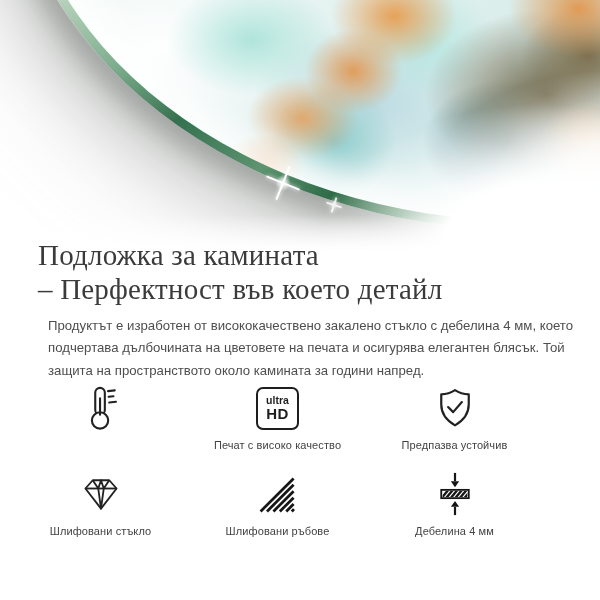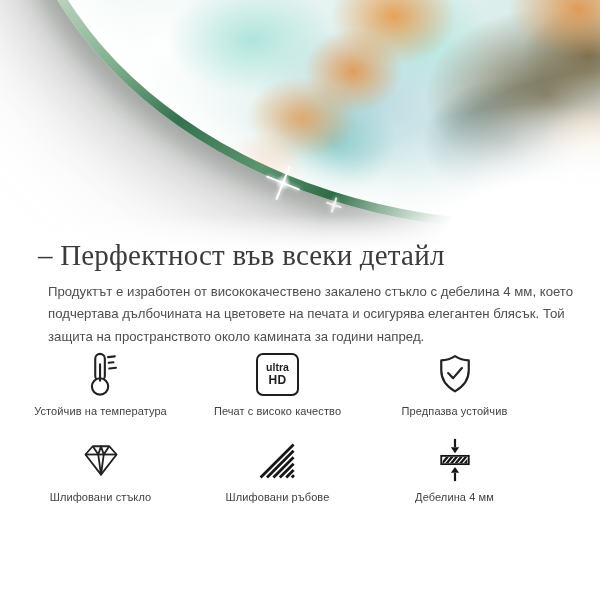--- a/index.html
+++ b/index.html
@@ -66,21 +66,21 @@
   .features{display:grid;grid-template-columns:177px 177px 177px;row-gap:21px;
             margin:4px 0 0 -26px;}
   .cell{display:flex;flex-direction:column;align-items:center;}
   .iconbox{height:44px;display:flex;align-items:center;justify-content:flex-end;}
   .cell .label{margin-top:9px;font-size:11px;color:#424242;letter-spacing:.1px;}
   svg{display:block;}
   .uhd{width:39px;height:39px;border:2.6px solid #1e1e1e;border-radius:7px;
        display:flex;flex-direction:column;align-items:center;justify-content:center;
        color:#1e1e1e;font-weight:bold;line-height:1;}
   .uhd .t1{font-size:10.5px;margin-bottom:1px;}
-  .uhd .t2{font-size:12px;letter-spacing:.3px;}
+  .uhd .t2{font-size:15px;letter-spacing:.3px;}
 </style>
 </head>
 <body>
 
 <div class="page">
 
   <section class="hero">
     <div class="glass-rim">
       <div class="glass-print"></div>
     </div>
@@ -93,21 +93,22 @@
     <div class="sparkle sparkle-small">
       <i></i>
         <i></i>
         <span class="glow"></span>
     </div>
   </section>
 
   <main class="content">
 
     <h1>
-      <span>– Перфектност във всеки детайл</span>
+      <span>Подложка за камината</span>
+      <span>– Перфектност във което детайл</span>
     </h1>
 
     <div class="desc">
       <div>Продуктът е изработен от висококачествено закалено стъкло с дебелина 4 мм, което</div>
       <div>подчертава дълбочината на цветовете на печата и осигурява елегантен блясък. Той</div>
       <div>защита на пространството около камината за години напред.</div>
     </div>
 
     <div class="features">
 
@@ -117,21 +118,20 @@
             <rect x="18" y="3" width="10" height="28" rx="5"></rect>
             <circle cx="23" cy="37" r="8.5" fill="#fff"></circle>
             <line x1="23" y1="14" x2="23" y2="31"></line>
             <g transform="rotate(-6 35 12)">
               <line x1="32" y1="6" x2="39" y2="6"></line>
               <line x1="32" y1="12" x2="37" y2="12"></line>
               <line x1="32" y1="18" x2="39" y2="18"></line>
             </g>
           </svg>
         </div>
-        <div class="label">Устойчив на температура</div>
       </div>
 
       <div class="cell">
         <div class="iconbox">
           <div class="uhd">
             <span class="t1">ultra</span>
             <span class="t2">HD</span>
           </div>
         </div>
         <div class="label">Печат с високо качество</div>

